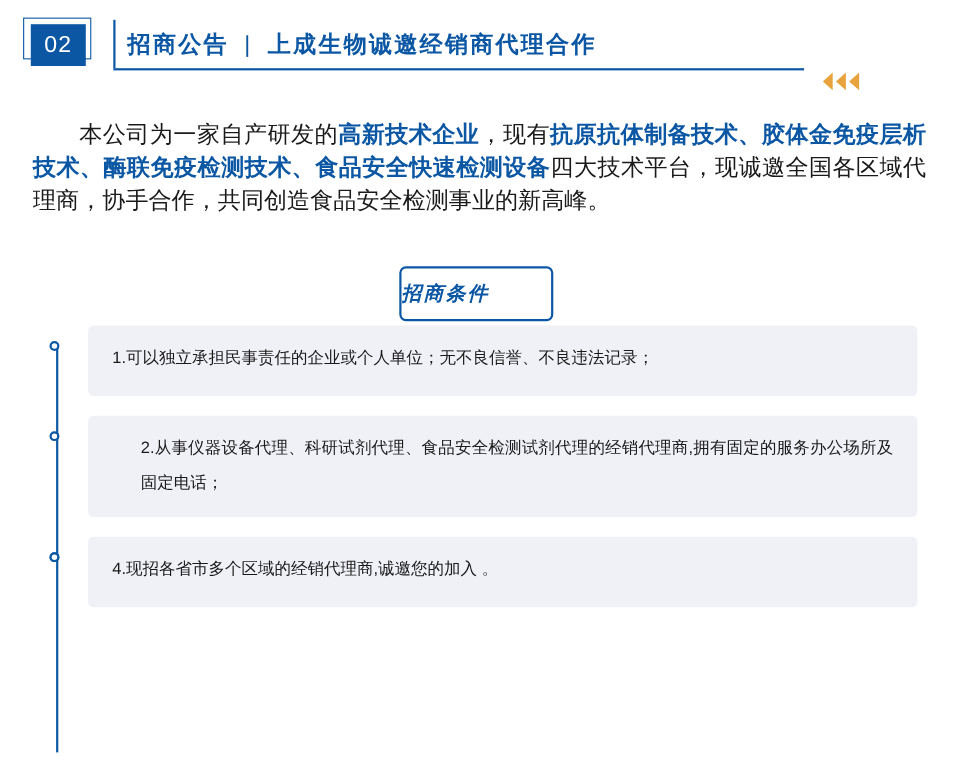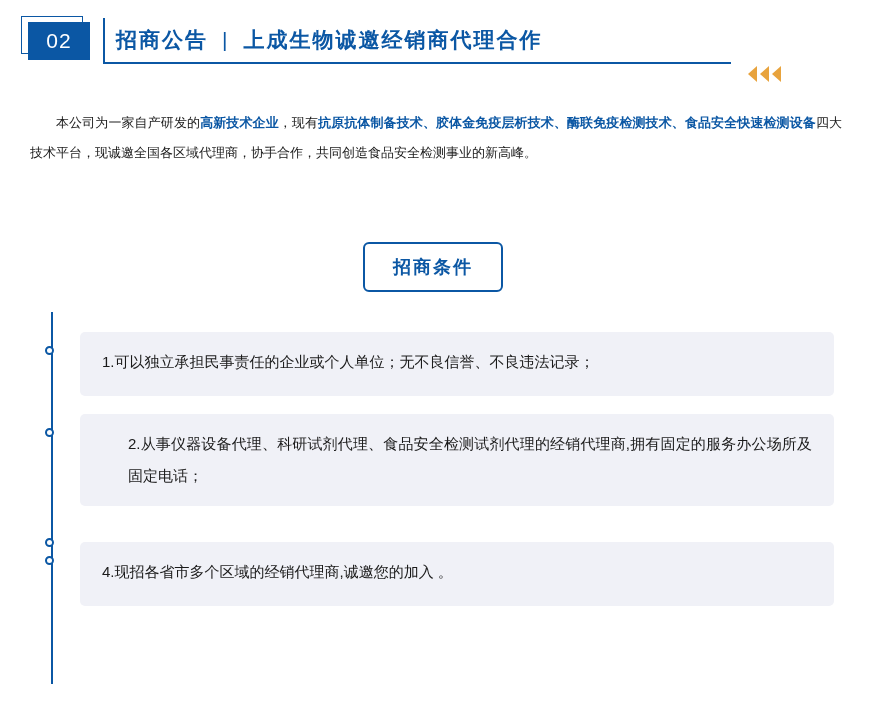--- a/index.html
+++ b/index.html
@@ -21,21 +21,21 @@
     position: absolute;
     left: 0;
     top: 22px;
     width: 870px;
     height: 46px;
   }
   .num-badge {
     position: absolute;
     left: 28px;
     top: 0;
-    width: 62px;
+    width: 50px;
     height: 38px;
     background: #0b57a4;
     color: #ffffff;
     font-size: 21px;
     letter-spacing: 1px;
     display: flex;
     align-items: center;
     justify-content: center;
     font-family: "Liberation Sans", sans-serif;
   }
@@ -93,21 +93,21 @@
     border-bottom: 8px solid transparent;
     border-right: 9px solid #e8a33d;
   }
 
   
   .intro {
     position: absolute;
     left: 30px;
     top: 108px;
     width: 812px;
-    font-size: 13px;
+    font-size: 21px;
     line-height: 30px;
     color: #1a1a1a;
     text-indent: 2em;
     text-align: justify;
   }
   .intro .hl {
     color: #0b57a4;
     font-weight: bold;
   }
 
@@ -115,21 +115,21 @@
   .section-title-box {
     position: absolute;
     left: 363px;
     top: 242px;
     width: 136px;
     height: 46px;
     border: 2px solid #0b57a4;
     border-radius: 6px;
     display: flex;
     align-items: center;
-    justify-content: center;
+    font-style: italic;
   }
   .section-title-box span {
     font-size: 18px;
     font-weight: bold;
     color: #0b57a4;
     letter-spacing: 2px;
   }
 
   
   .timeline-line {
@@ -166,21 +166,21 @@
     width: 754px;
     background: #f0f1f7;
     border-radius: 5px;
     box-sizing: border-box;
     padding: 14px 22px;
     font-size: 15px;
     line-height: 32px;
     color: #1a1a1a;
     text-align: justify;
   }
-  .item-box.h1 { min-height: 64px; margin-top: 36px; }
+  .item-box.h1 { min-height: 64px; }
   .item-box.h2 { min-height: 92px; padding-left: 48px; }
 </style>
 </head>
 <body>
 
 <div class="header">
   <div class="num-badge-frame"></div>
   <div class="num-badge">02</div>
   <div class="header-divider"></div>
   <div class="header-title">

